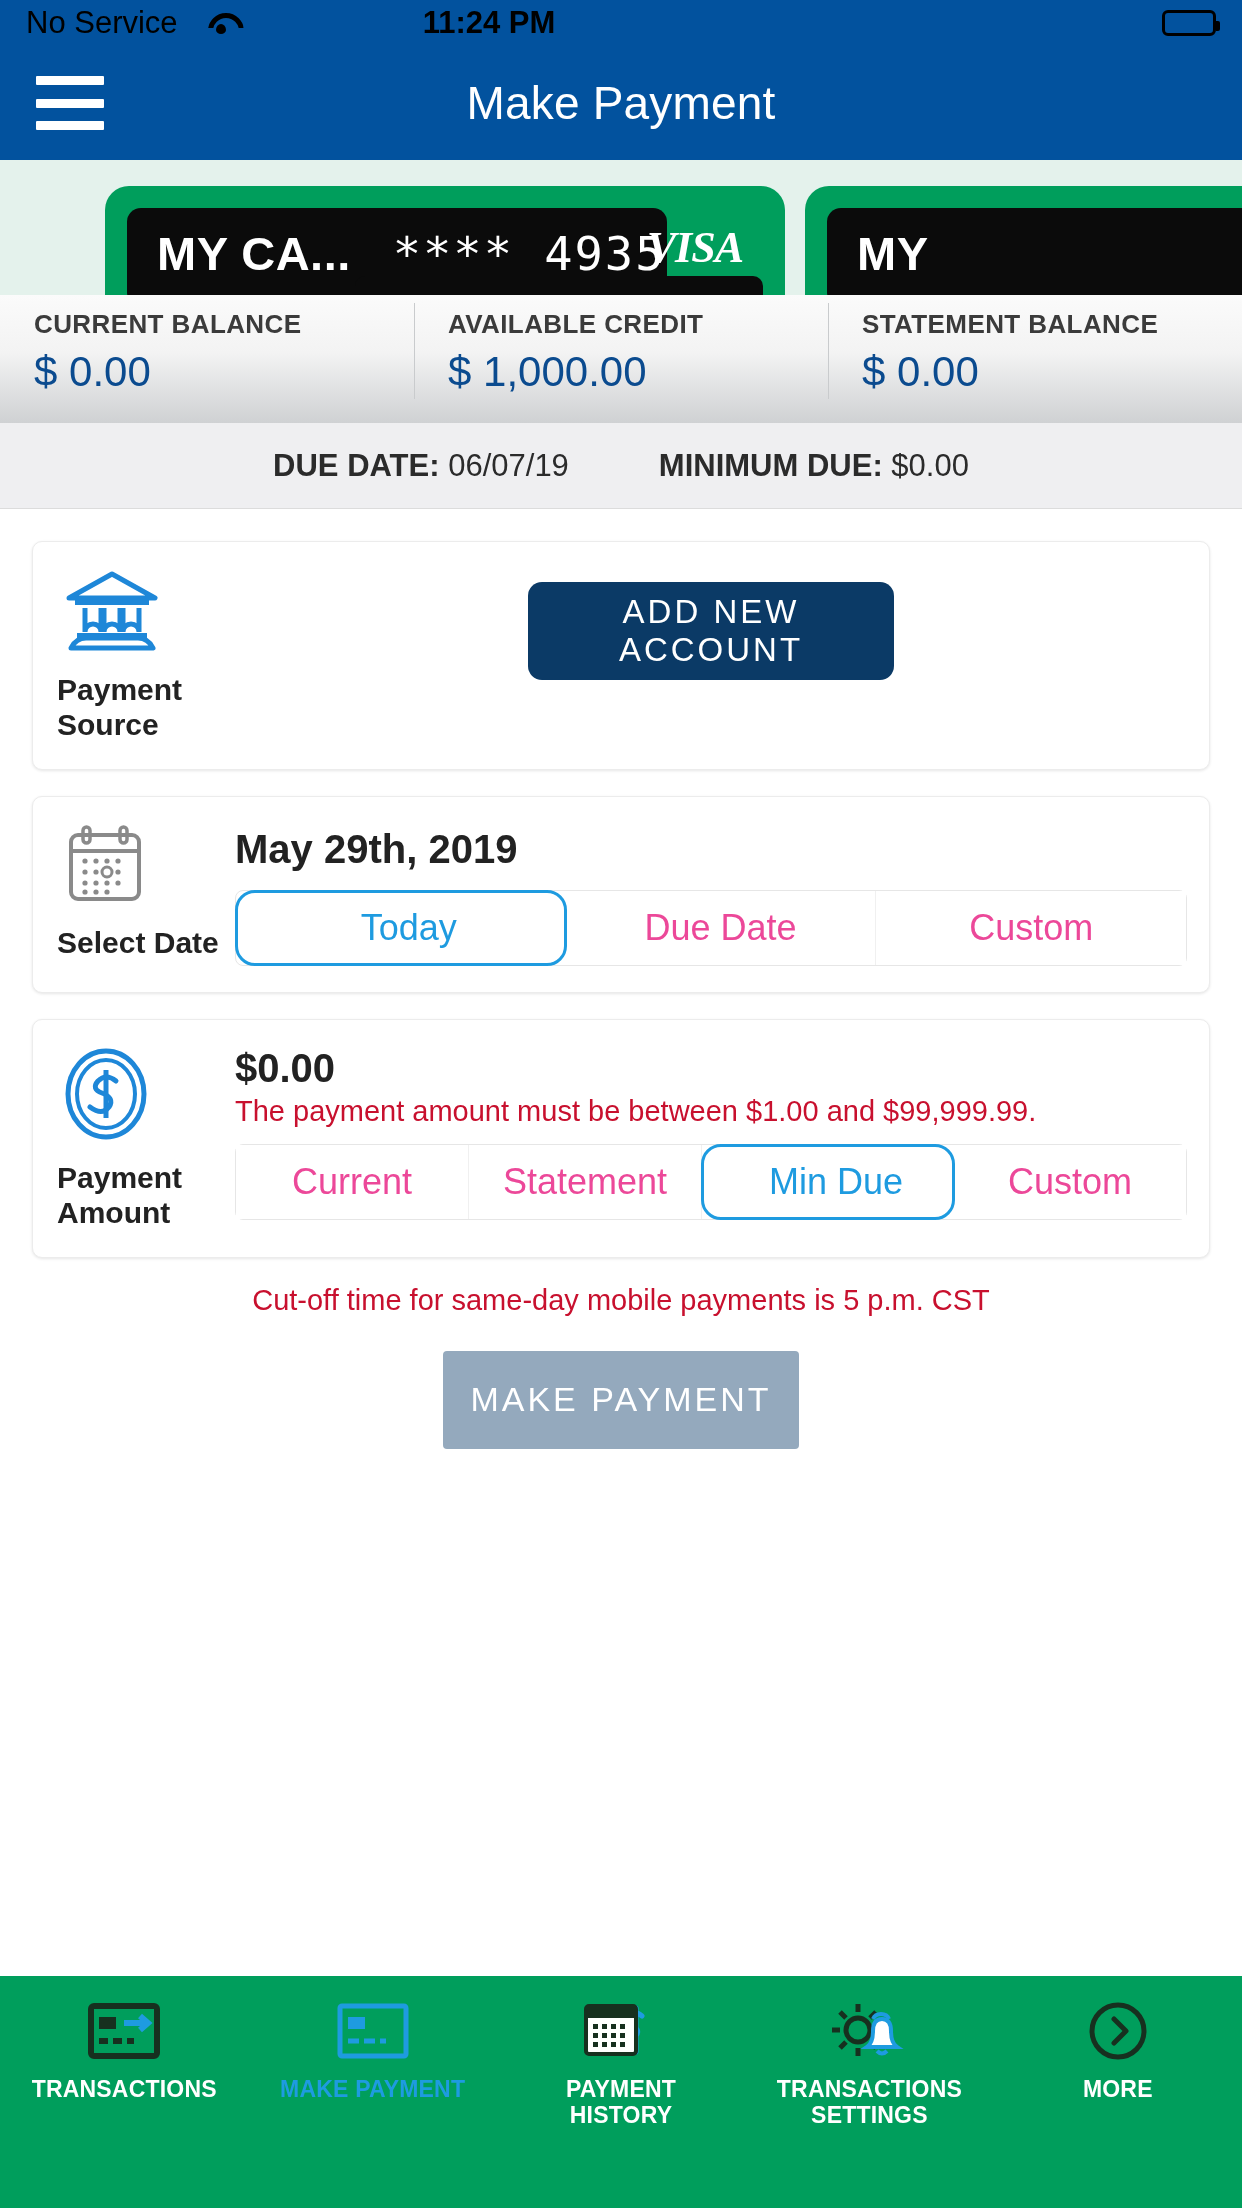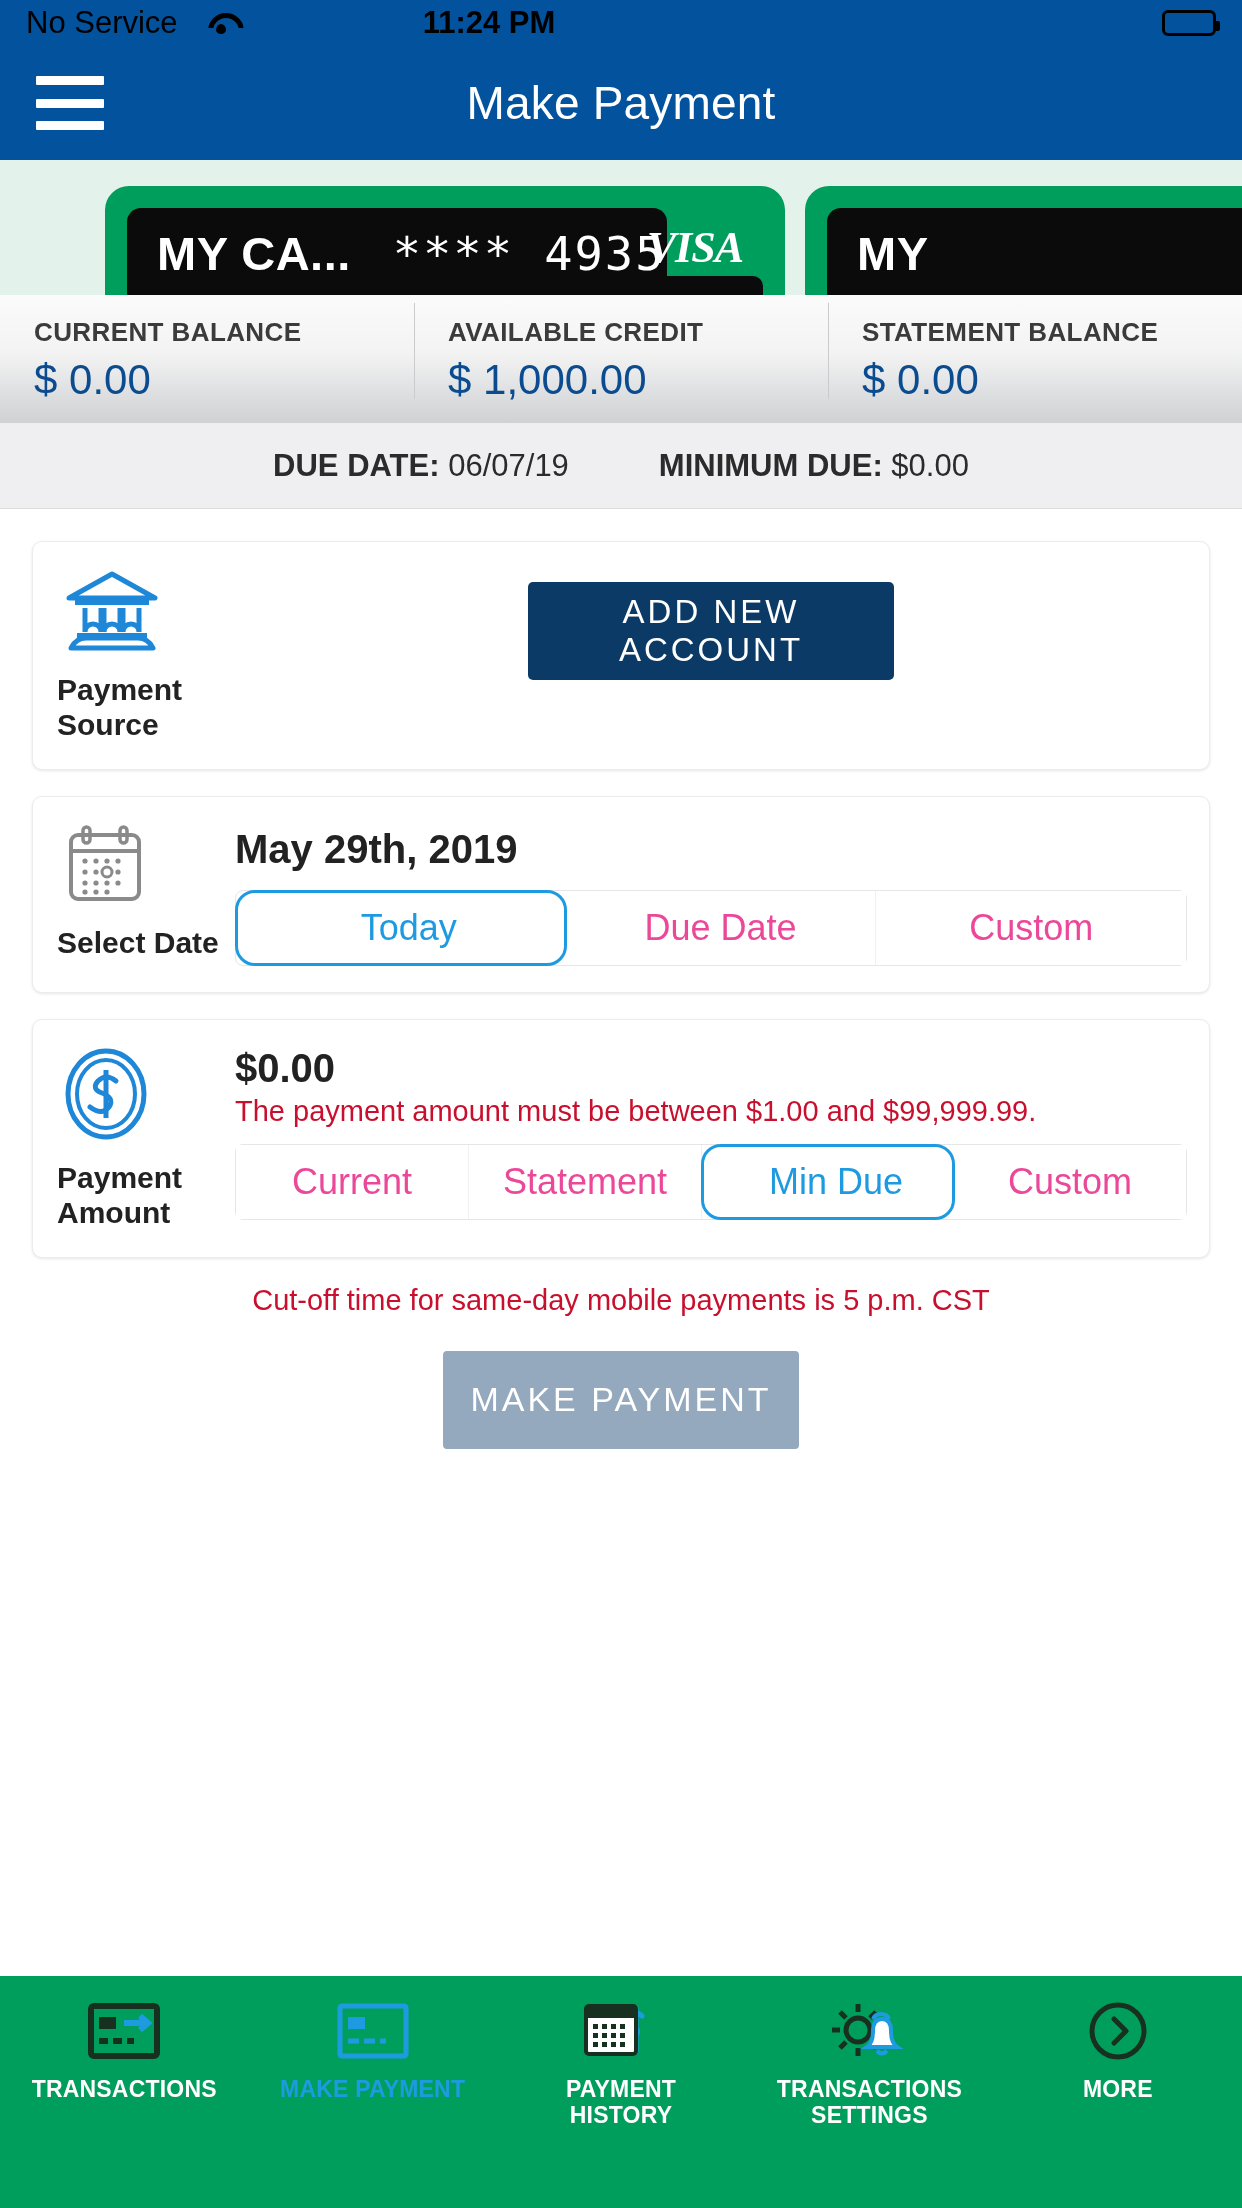--- a/index.html
+++ b/index.html
@@ -92,21 +92,21 @@
     font-style:italic; font-family:"Liberation Serif", serif;
     letter-spacing:-1px;
   }
 
   
   #balances {
     height:128px;
     background:linear-gradient(to bottom,#fbfbfb 0%,#f3f3f3 45%,#cfd1d3 100%);
     display:flex;
   }
-  .balance-cell { flex:1; padding:22px 0 0 34px; position:relative; }
+  .balance-cell { flex:1; padding:14px 0 0 34px; position:relative; }
   .balance-cell + .balance-cell::before {
     content:""; position:absolute; left:0; top:8px;
     width:1px; height:96px; background:#c9cbcd;
   }
   .balance-label {
     font-size:26px; font-weight:700; color:#3b3b3b;
     letter-spacing:0.4px; margin-bottom:8px;
   }
   .balance-value { font-size:42px; font-weight:400; color:#0b4b8f; }
 
@@ -134,21 +134,21 @@
     font-size:30px; font-weight:700; color:#222;
     line-height:1.18;
   }
   .panel-body { flex:1; display:flex; flex-direction:column; }
 
   
   #panel-payment-source { align-items:flex-start; min-height:186px; }
   #panel-payment-source .panel-body { align-items:center; justify-content:flex-start; padding-top:14px; }
   #add-account-btn {
     background:#0B3A66; color:#fff; border:none;
-    width:366px; height:98px; border-radius:5px;
+    width:366px; height:98px; border-radius:14px;
     font-size:33px; font-weight:400; letter-spacing:3px;
     font-family:"Liberation Sans", sans-serif; cursor:pointer;
   }
 
   
   #panel-select-date { min-height:174px; }
   .date-value { font-size:40px; font-weight:700; color:#222; margin:4px 0 18px 0; }
   .seg-group {
     display:flex; border:1px solid #e6e6e6; border-radius:8px;
     height:76px; overflow:visible; background:#fff;

